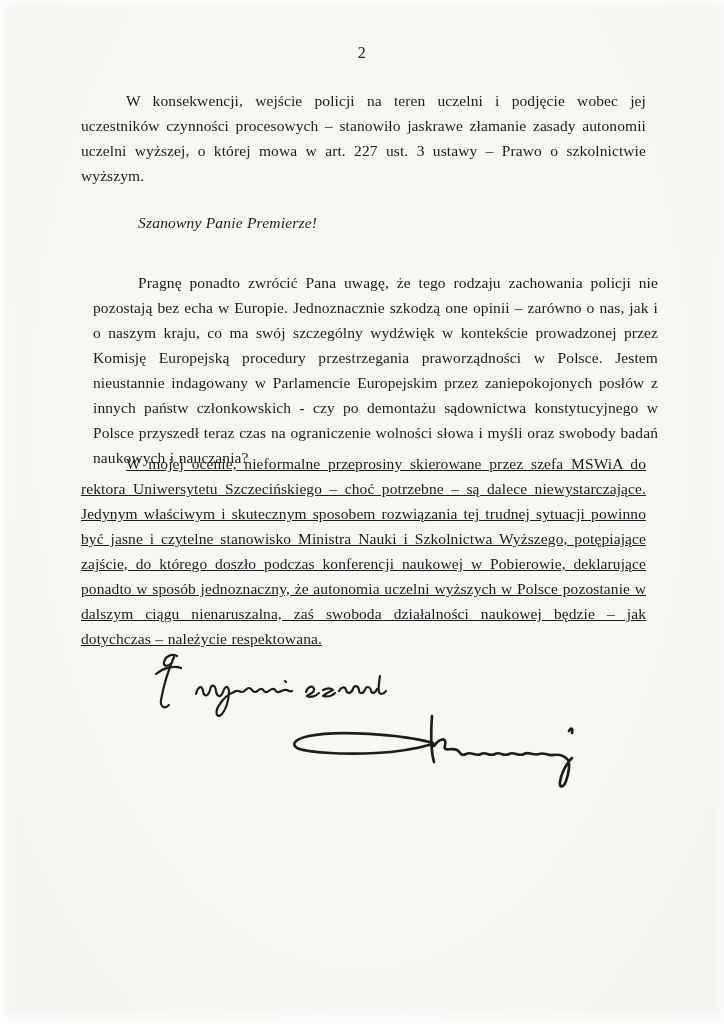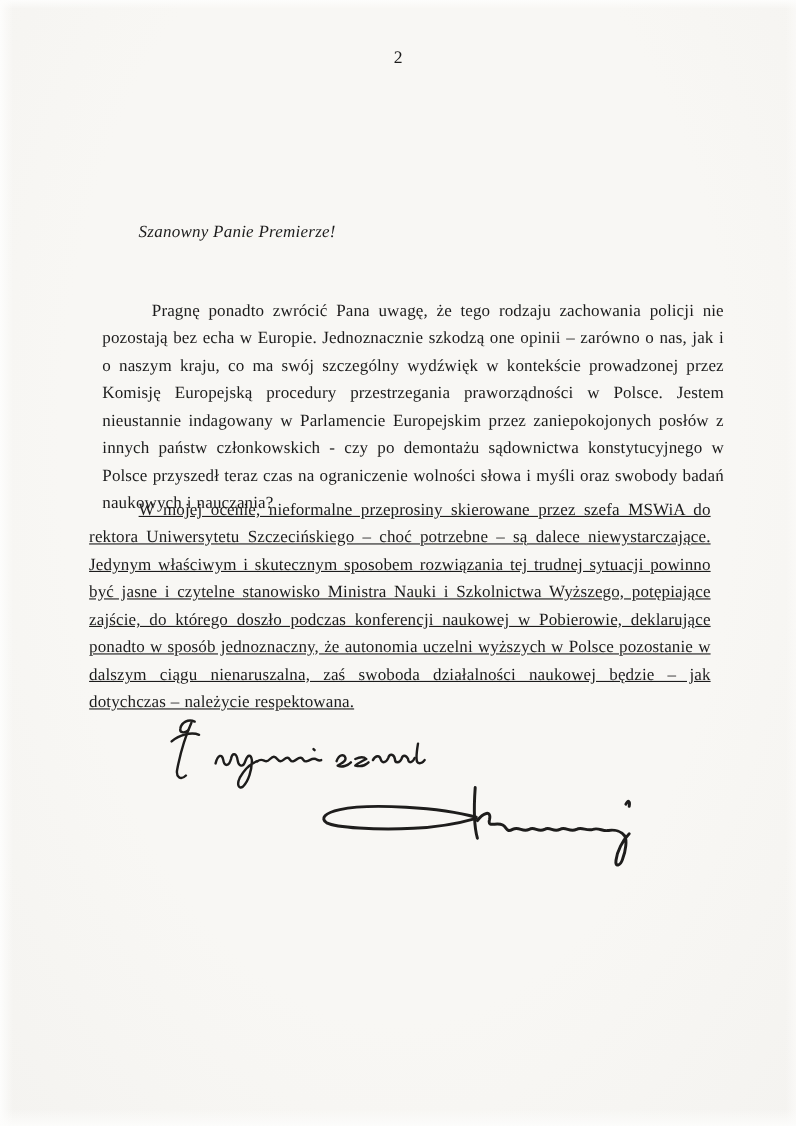--- a/index.html
+++ b/index.html
@@ -23,36 +23,37 @@
     text-align:center;font-size:16px;letter-spacing:.3px;
   }
   .para{
     position:absolute;left:81px;width:565px;margin:0;
     font-size:15.5px;line-height:25px;
     text-align:justify;text-indent:45px;
     letter-spacing:.1px;word-spacing:.5px;
   }
   .para-1{top:88px;}
   .salutation{
-    position:absolute;left:126px;top:202px;margin:0;
+    position:absolute;left:126px;top:202px;margin:12px;
     font-size:15.5px;font-style:italic;letter-spacing:.2px;
   }
   .para-2{top:270px;margin-left:12px;}
   .para-3{top:451px;text-decoration:underline;}
   .handwriting{position:absolute;left:146px;top:648px;}
   .signature{position:absolute;left:281px;top:706px;}
   svg path{fill:none;stroke:#1e1d1c;stroke-linecap:round;stroke-linejoin:round;}
 </style>
 </head>
 <body>
 
 <div class="scan-page">
 
   <div class="page-number">2</div>
 
+  <p class="para para-1">W konsekwencji, wejście policji na teren uczelni i podjęcie wobec jej uczestników czynności procesowych – stanowiło jaskrawe złamanie zasady autonomii uczelni wyższej, o której mowa w art. 227 ust. 3 ustawy – Prawo o szkolnictwie wyższym.</p>
 
   <p class="salutation">Szanowny Panie Premierze!</p>
 
   <p class="para para-2">Pragnę ponadto zwrócić Pana uwagę, że tego rodzaju zachowania policji nie pozostają bez echa w Europie. Jednoznacznie szkodzą one opinii – zarówno o nas, jak i o naszym kraju, co ma swój szczególny wydźwięk w kontekście prowadzonej przez Komisję Europejską procedury przestrzegania praworządności w Polsce. Jestem nieustannie indagowany w Parlamencie Europejskim przez zaniepokojonych posłów z innych państw członkowskich - czy po demontażu sądownictwa konstytucyjnego w Polsce przyszedł teraz czas na ograniczenie wolności słowa i myśli oraz swobody badań naukowych i nauczania?</p>
 
   <p class="para para-3">W mojej ocenie, nieformalne przeprosiny skierowane przez szefa MSWiA do rektora Uniwersytetu Szczecińskiego – choć potrzebne – są dalece niewystarczające. Jedynym właściwym i skutecznym sposobem rozwiązania tej trudnej sytuacji powinno być jasne i czytelne stanowisko Ministra Nauki i Szkolnictwa Wyższego, potępiające zajście, do którego doszło podczas konferencji naukowej w Pobierowie, deklarujące ponadto w sposób jednoznaczny, że autonomia uczelni wyższych w Polsce pozostanie w dalszym ciągu nienaruszalna, zaś swoboda działalności naukowej będzie – jak dotychczas – należycie respektowana.</p>
 
   <svg class="handwriting" width="245" height="75" viewBox="0 0 245 75" role="img" aria-label="Z wyrazami szacunku">
     <g stroke-width="2.2">
 

